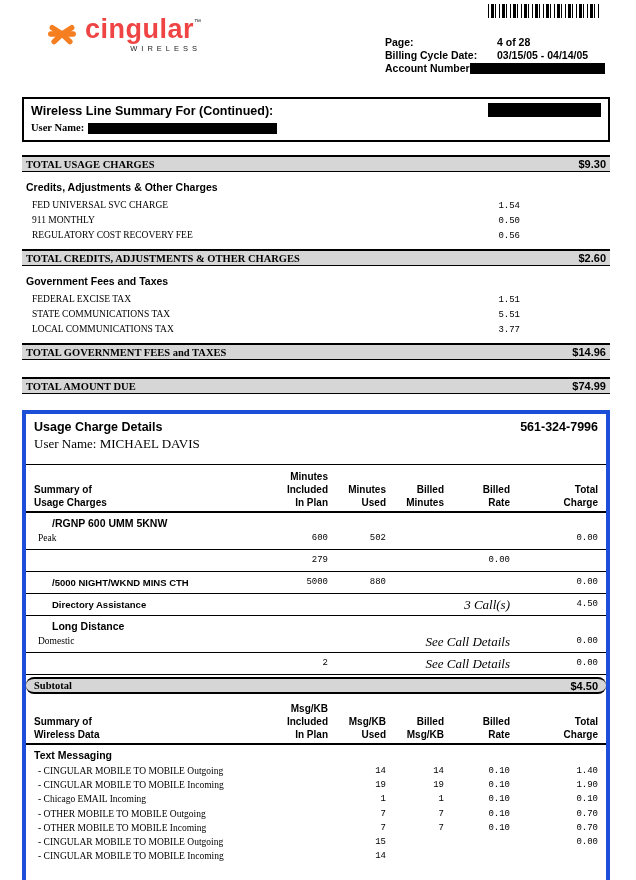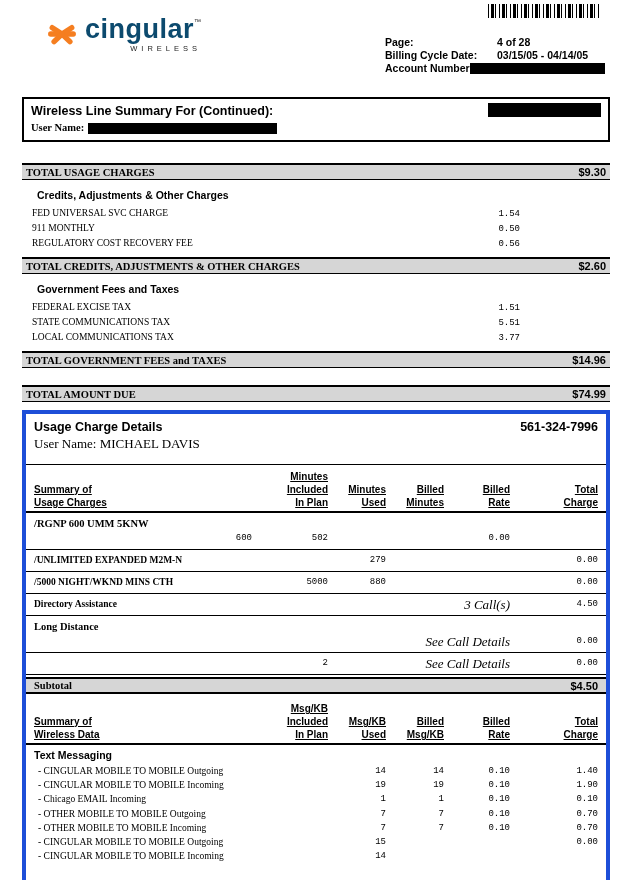--- a/index.html
+++ b/index.html
@@ -8,21 +8,21 @@
     position:relative;font-family:"Liberation Serif",serif;
     overflow:hidden;
   }
   .sans{font-family:"Liberation Sans",sans-serif;}
 
   
   .logo{position:absolute;left:44px;top:16px;display:flex;align-items:flex-start;}
   .jack{width:36px;height:36px;margin-right:5px;}
   .brand-block{display:flex;flex-direction:column;}
   .brand-line{display:flex;align-items:flex-start;}
-  .brand-name{font-family:"Liberation Sans",sans-serif;font-weight:bold;font-size:27px;line-height:27px;color:#0c4a6e;letter-spacing:.5px;}
+  .brand-name{font-family:"Liberation Sans",sans-serif;font-weight:bold;font-size:27px;line-height:27px;color:#ef4444;letter-spacing:.5px;}
   .brand-tm{font-family:"Liberation Sans",sans-serif;font-size:7px;margin-top:2px;color:#1c1c1c;}
   .brand-tag{font-family:"Liberation Sans",sans-serif;font-size:7.5px;letter-spacing:4px;color:#1c1c1c;text-align:right;margin-top:1px;}
   .barcode{position:absolute;right:35px;top:4px;width:113px;height:14px;
     background:repeating-linear-gradient(90deg,#000 0 1px,#fff 1px 3px,#000 3px 6px,#fff 6px 7px,#000 7px 8px,#fff 8px 11px);}
   .meta{position:absolute;left:385px;top:36px;width:220px;font-family:"Liberation Sans",sans-serif;font-size:10.5px;font-weight:bold;}
   .meta-row{display:flex;margin-bottom:1px;align-items:center;height:12px;}
   .meta-label{width:112px;flex:none;}
   .redact{background:#000;display:inline-block;}
   .redact-account{width:139px;height:11px;margin-left:-27px;}
 
@@ -31,47 +31,47 @@
   .summary-titlebox{border:2px solid #000;padding:5px 0 6px 7px;position:relative;}
   .summary-title{font-family:"Liberation Sans",sans-serif;font-weight:bold;font-size:12.5px;line-height:14px;}
   .summary-user{font-weight:bold;font-size:10.5px;line-height:12px;margin-top:4px;display:flex;align-items:center;}
   .redact-title{position:absolute;right:7px;top:4px;width:113px;height:14px;background:#000;}
   .redact-user{width:189px;height:11px;background:#000;margin-left:4px;}
 
   .band{display:flex;justify-content:space-between;align-items:center;background:#d6d6d6;
     border-top:2.5px solid #000;border-bottom:1.5px solid #000;padding:2px 4px;height:17px;box-sizing:border-box;}
   .band-label{font-weight:bold;font-size:10.5px;}
   .band-amount{font-family:"Liberation Sans",sans-serif;font-weight:bold;font-size:11px;}
-  .band-m1{margin-top:21px;align-items:center;}
+  .band-m1{margin-top:13px;align-items:center;}
   .band-due{margin-top:17px;}
 
-  .group-heading{font-family:"Liberation Sans",sans-serif;font-weight:bold;font-size:10.5px;margin:9px 0 5px 15px;}
+  .group-heading{font-family:"Liberation Sans",sans-serif;font-weight:bold;font-size:10.5px;margin:9px 0 5px 4px;}
   .item-row{display:flex;align-items:baseline;font-size:9.5px;line-height:14px;padding-left:10px;}
   .item-value{margin-left:auto;width:70px;text-align:right;margin-right:90px;font-family:"Liberation Mono",monospace;font-size:9px;}
   .items{margin-bottom:6px;}
 
   
   .usage-section{position:absolute;left:22px;top:410px;width:588px;height:508px;border:4px solid #1d4ed8;box-sizing:border-box;overflow:hidden;}
   .usage-title-row{display:flex;justify-content:space-between;padding:6px 8px 0;font-family:"Liberation Sans",sans-serif;font-weight:bold;font-size:12.5px;line-height:14px;}
   .usage-user{font-weight:normal;font-size:13px;line-height:13px;padding:3px 8px 14px;border-bottom:1.5px solid #000;}
 
   .grid-row{display:grid;grid-template-columns:1fr 76px 58px 58px 66px 88px;align-items:end;}
   .thead{padding:5px 8px 2px;border-bottom:2px solid #000;}
-  .th{font-family:"Liberation Sans",sans-serif;font-weight:bold;font-size:10px;line-height:13px;text-align:right;white-space:pre-line;text-decoration:underline;}
+  .th{font-family:"Liberation Sans",sans-serif;font-weight:bold;font-size:10px;line-height:13px;text-align:right;white-space:pre-line;}
   .th-left{text-align:left;}
 
   .vgroup{border-bottom:1.5px solid #000;padding:2.5px 8px 3.5px;}
-  .plan-name{font-family:Liberation Serif, serif;font-weight:bold;font-size:10.5px;line-height:15px;}
+  .plan-name{font-family:Liberation Sans, sans-serif;font-weight:bold;font-size:10.5px;line-height:15px;margin-left:18px;}
   .cell{font-size:9.5px;line-height:15px;}
   .cell.left{text-align:left;padding-left:4px;}
   .cell.num{text-align:right;font-family:"Liberation Mono",monospace;font-size:9px;}
   .cell.note{grid-column:4 / span 2;text-align:right;font-size:13px;font-style:italic;}
 
   .subtotal-band{margin-top:2px;display:flex;justify-content:space-between;align-items:center;background:#d6d6d6;
-    border-top:2px solid #000;border-bottom:2px solid #000;padding:2px 8px;height:17px;box-sizing:border-box;}
+    border-top:2px solid #000;border-bottom:2px solid #000;padding:2px 8px;height:17px;box-sizing:border-box;border-radius:8px;}
   .thead2{padding:8px 8px 2px;}
   .tm-heading{font-family:"Liberation Sans",sans-serif;font-weight:bold;font-size:10.5px;line-height:15px;padding:3px 8px 1px;}
   .drow{padding:0 8px;}
   .drow .cell{line-height:14.2px;font-size:9.5px;}
   .drow .cell.num{font-size:9px;}
 
   .page-footer{position:absolute;left:22px;top:861px;font-family:"Liberation Sans",sans-serif;font-size:12px;color:#222;margin-top:39px;}
 </style>
 </head>
 <body>
@@ -199,31 +199,31 @@
 Minutes</div>
       <div class="th">Billed
 Rate</div>
       <div class="th">Total
 Charge</div>
     </div>
 
     <div class="vgroup">
       <div class="plan-name">/RGNP 600 UMM 5KNW</div>
       <div class="grid-row">
+        <div class="cell left">Peak</div>
         <div class="cell num">600</div>
         <div class="cell num">502</div>
         <div class="cell num"></div>
         <div class="cell num"></div>
         <div class="cell num">0.00</div>
       </div>
     </div>
 
     <div class="vgroup">
       <div class="grid-row">
-        <div class="cell left plan-name" style="padding-left:0">/UNLIMITED EXPANDED M2M-N</div>
         <div class="cell num"></div>
         <div class="cell num">279</div>
         <div class="cell num"></div>
         <div class="cell num"></div>
         <div class="cell num">0.00</div>
       </div>
     </div>
 
     <div class="vgroup">
       <div class="grid-row">
@@ -242,20 +242,21 @@
         <div class="cell num"></div>
         <div class="cell num"></div>
         <div class="cell note">3 Call(s)</div>
         <div class="cell num">4.50</div>
       </div>
     </div>
 
     <div class="vgroup">
       <div class="plan-name">Long Distance</div>
       <div class="grid-row">
+        <div class="cell left">Domestic</div>
         <div class="cell num"></div>
         <div class="cell num"></div>
         <div class="cell note">See Call Details</div>
         <div class="cell num">0.00</div>
       </div>
     </div>
 
     <div class="vgroup">
       <div class="grid-row">
         <div class="cell num"></div>

